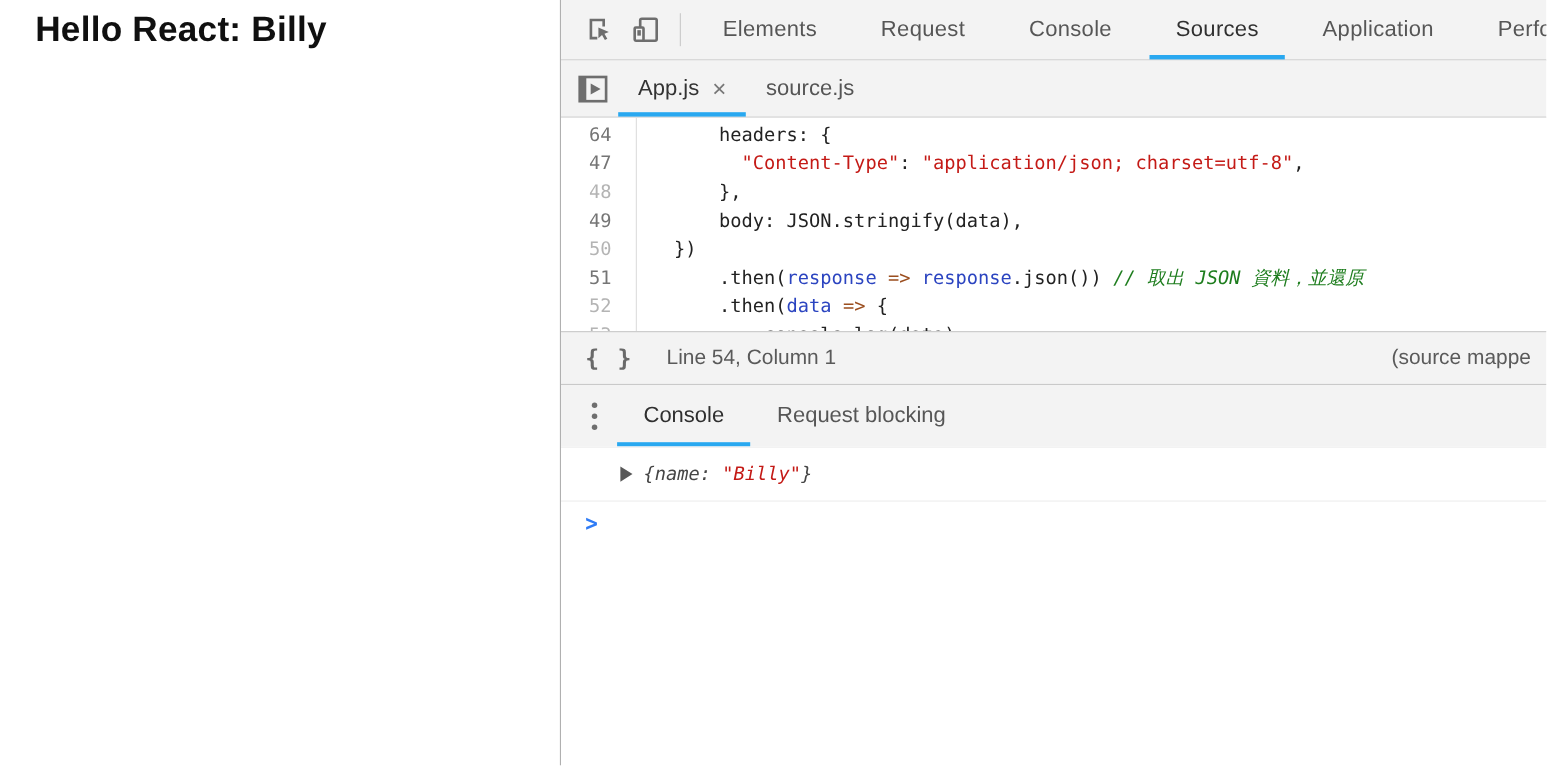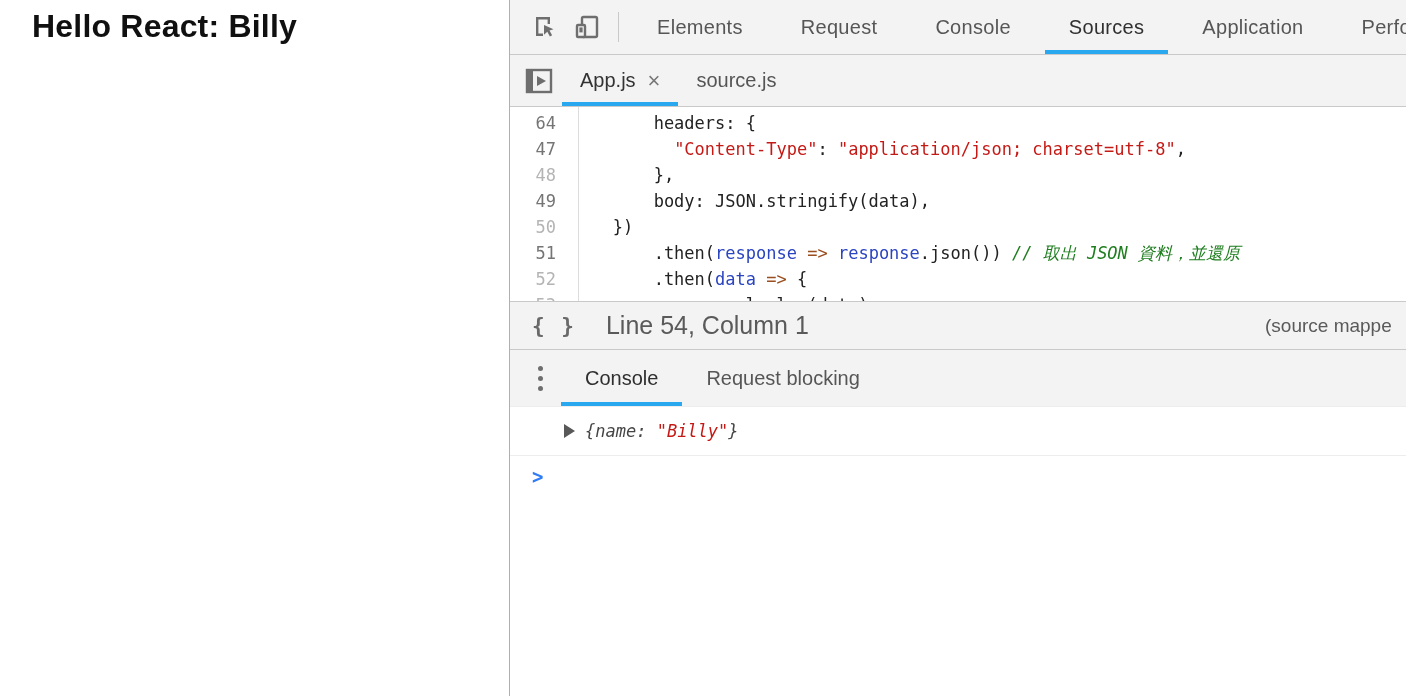--- a/index.html
+++ b/index.html
@@ -52,21 +52,21 @@
   .line-num.muted { color: #b4b4b4; }
   .code-text { padding-left: 12px; color: #222; }
   .tok-plain { color: #222; }
   .tok-string { color: #c41a16; }
   .tok-ident { color: #2b44c0; }
   .tok-arrow { color: #9b4e1f; }
   .tok-comment { color: #1e7d1e; font-style: italic; }
 
   
   .pretty-print { font-family: "DejaVu Sans Mono", monospace; font-size: 21px; font-weight: 700; color: #696969; margin-left: 22px; cursor: pointer; letter-spacing: 2px; }
-  .cursor-pos { font-size: 25px; color: #5a5a5a; margin-left: 30px; }
+  .cursor-pos { font-size: 19px; color: #5a5a5a; margin-left: 30px; }
   .source-note { position: absolute; left: 755px; top: 0; height: 100%; display: flex; align-items: center; font-size: 19px; color: #5a5a5a; white-space: nowrap; }
 
   
   .dots { display: flex; flex-direction: column; gap: 5px; margin: 0 18px 0 28px; cursor: pointer; }
   .dots i { width: 5px; height: 5px; border-radius: 50%; background: #6e6e6e; }
 
   
   .context-select { display: flex; align-items: center; font-size: 19px; color: #333; margin-left: 16px; width: 262px; cursor: pointer; }
   .context-select .caret { margin-left: auto; font-size: 13px; color: #6e6e6e; padding-right: 14px; }
   .filter-input { margin-left: 16px; width: 446px; height: 36px; border: 1px solid #c9c9c9; background: #fff; font-size: 19px; padding: 0 10px; color: #333; font-family: "Liberation Sans", sans-serif; outline: none; }

